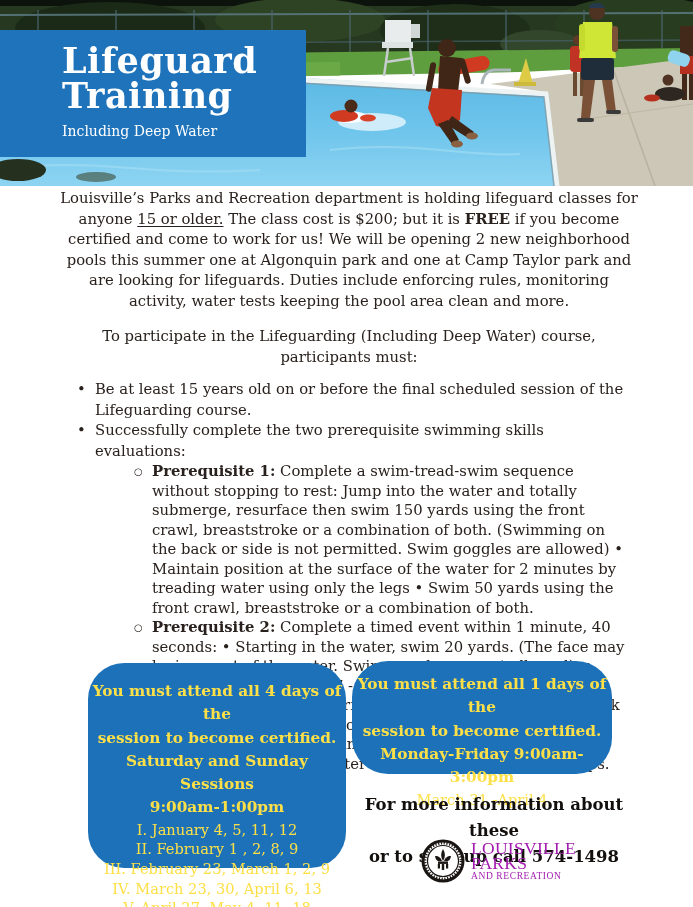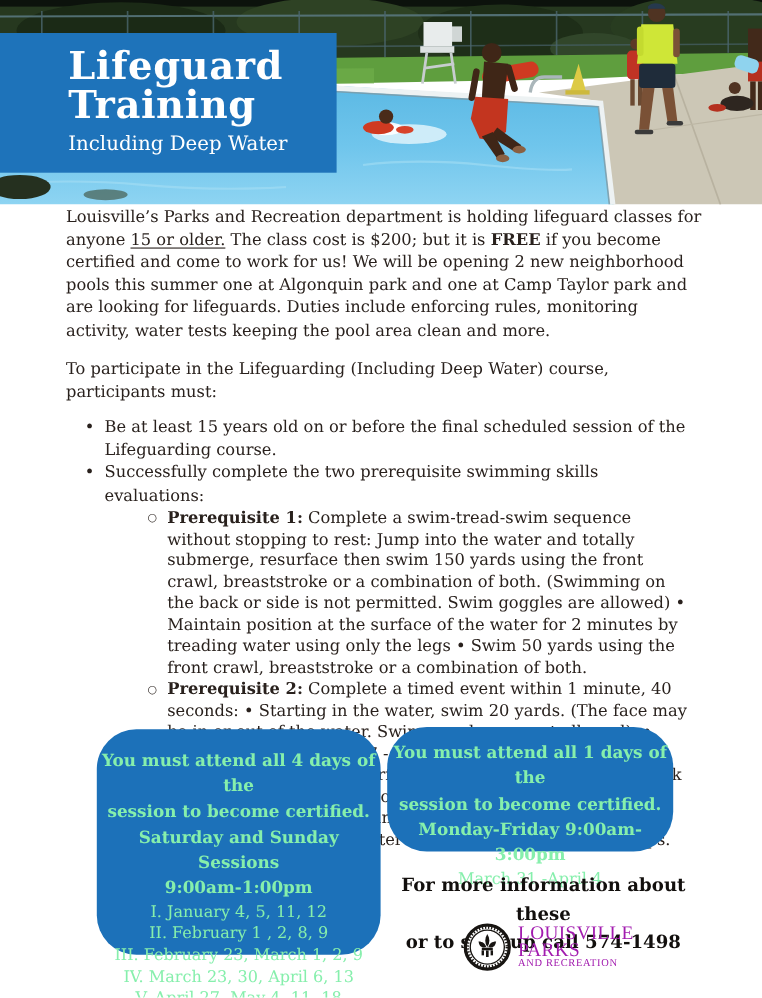--- a/index.html
+++ b/index.html
@@ -9,40 +9,40 @@
   }
   
   .hero{position:absolute;left:0;top:0;width:693px;height:142px;}
   .hero svg{display:block;}
   .title-box{
     position:absolute;left:0;top:30px;width:306px;height:127px;
     background:#1e73ba;color:#ffffff;box-sizing:border-box;
     padding:13px 0 0 62px;
   }
   .title-line{font-size:35px;line-height:35px;font-weight:700;letter-spacing:.5px;}
-  .subtitle{font-size:18px;line-height:26px;font-weight:400;margin-top:5px;}
+  .subtitle{font-size:14px;line-height:26px;font-weight:400;margin-top:5px;}
   
   .content{
     position:absolute;left:60px;top:188px;width:578px;
     font-size:14.8px;line-height:20.5px;
   }
-  .content p{margin:0;}
+  .content p{margin:0;text-align:center;}
   .seg-underline{text-decoration:underline;text-underline-offset:2px;}
   .seg-bold{font-weight:700;}
   .participate{margin-top:15px !important;}
   ul.main{list-style:none;margin:12px;padding:0;}
   li.main-item{position:relative;padding-left:23px;}
   li.main-item::before{content:"•";position:absolute;left:5px;top:0;}
   ul.sub{list-style:none;margin:0;padding:0;}
   li.sub-item{position:relative;margin-left:39px;padding-left:18px;line-height:19.5px;}
   li.sub-item::before{content:"○";position:absolute;left:0;top:1px;font-size:10px;}
   li.sub-item b{font-weight:700;}
   
   .session-box{
-    position:absolute;background:#1c71b9;color:#86efac;border-radius:36px;
+    position:absolute;background:#1c71b9;color:#fde047;border-radius:36px;
     text-align:center;box-sizing:border-box;
   }
   .box-left{left:88px;top:663px;width:258px;height:205px;padding-top:17px;}
   .box-right{left:352px;top:661px;width:260px;height:113px;padding-top:12px;}
   .box-bold-line{font-weight:700;font-size:15.3px;line-height:23.3px;}
   .box-line{font-size:14.6px;line-height:19.6px;}
   .box-right .box-line{line-height:22px;}
   
   .contact{
     position:absolute;left:344px;top:792px;width:300px;text-align:center;

